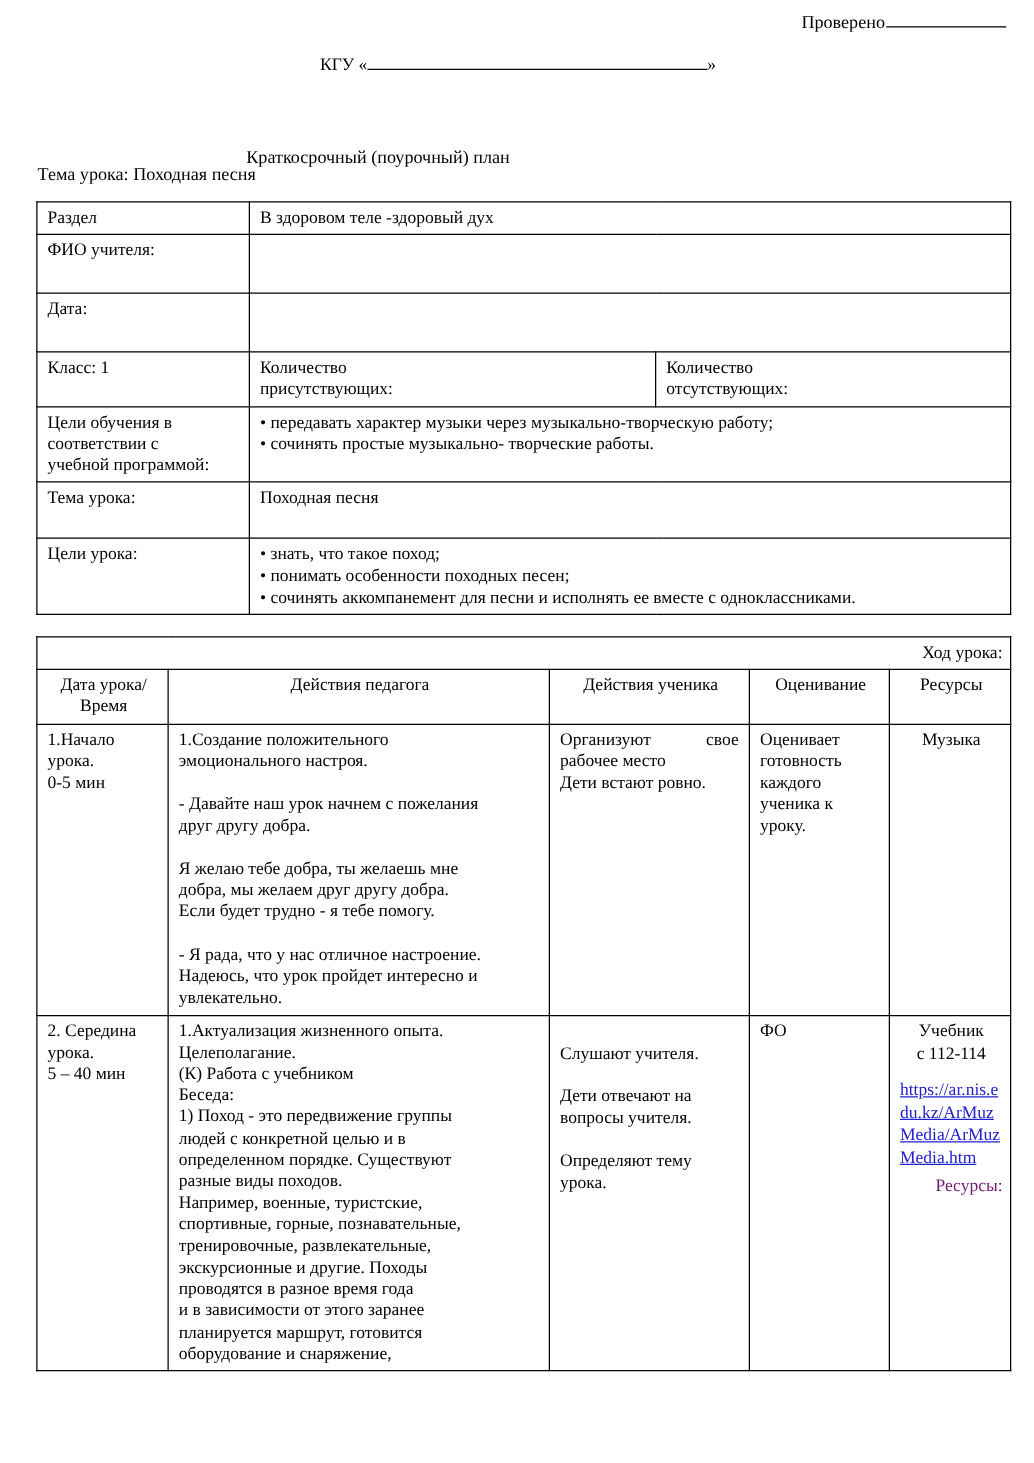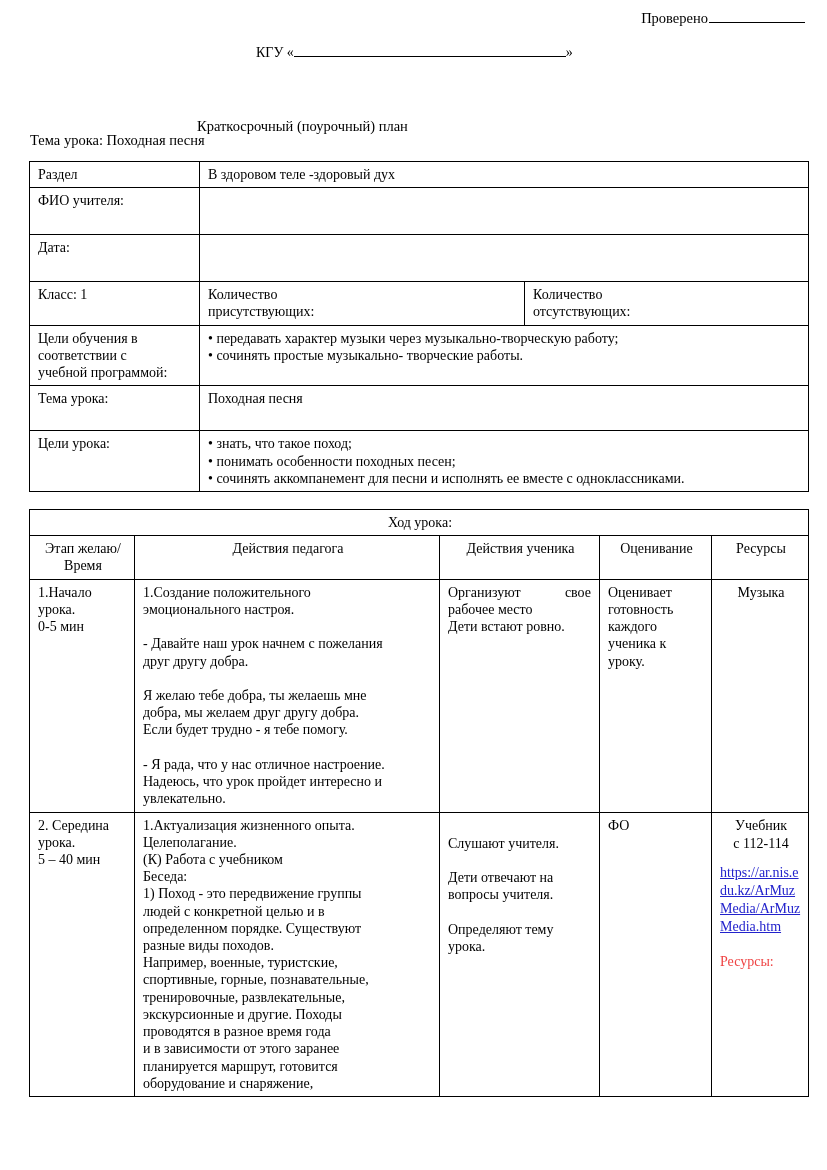--- a/index.html
+++ b/index.html
@@ -95,21 +95,21 @@
   .bullets {
     white-space: pre-line;
     line-height: 1.25;
   }
   .bullets-spaced {
     white-space: pre-line;
     line-height: 2.35;
   }
 
   .flow-head-merged {
-    text-align: center;
+    text-align: right;
     padding-top: 7px;
     padding-bottom: 9px;
     font-size: 14px;
   }
   .flow-col-head {
     text-align: center;
     padding-top: 5px;
     padding-bottom: 5px;
     font-size: 13.5px;
     line-height: 1.22;
@@ -134,23 +134,23 @@
   .link {
     color: #2222cc;
     text-decoration: underline;
     word-break: break-all;
     display: block;
     text-align: left;
     line-height: 1.3;
   }
   .res-tail {
     display: block;
-    text-align: left;
-    color: #ef4444;
-    margin-top: 16px;
+    text-align: right;
+    color: #701a75;
+    margin-top: 4px;
   }
   .gap-sm { display:block; height: 11px; }
 </style>
 </head>
 <body>
 
 <div class="page">
 
   <div class="hdr-checked">
     <span>Проверено</span><span class="rule-short"></span>
@@ -215,21 +215,21 @@
       <col style="width:305px">
       <col style="width:160px">
       <col style="width:112px">
       <col style="width:97px">
     </colgroup>
     <tbody>
       <tr>
         <td class="flow-head-merged" colspan="5">Ход урока:</td>
       </tr>
       <tr>
-        <td class="flow-col-head">Этап желаю/
+        <td class="flow-col-head">Дата урока/
 Время</td>
         <td class="flow-col-head">Действия педагога</td>
         <td class="flow-col-head">Действия ученика</td>
         <td class="flow-col-head">Оценивание</td>
         <td class="flow-col-head">Ресурсы</td>
       </tr>
 
       <tr>
         <td class="flow-cell">1.Начало
 урока.

